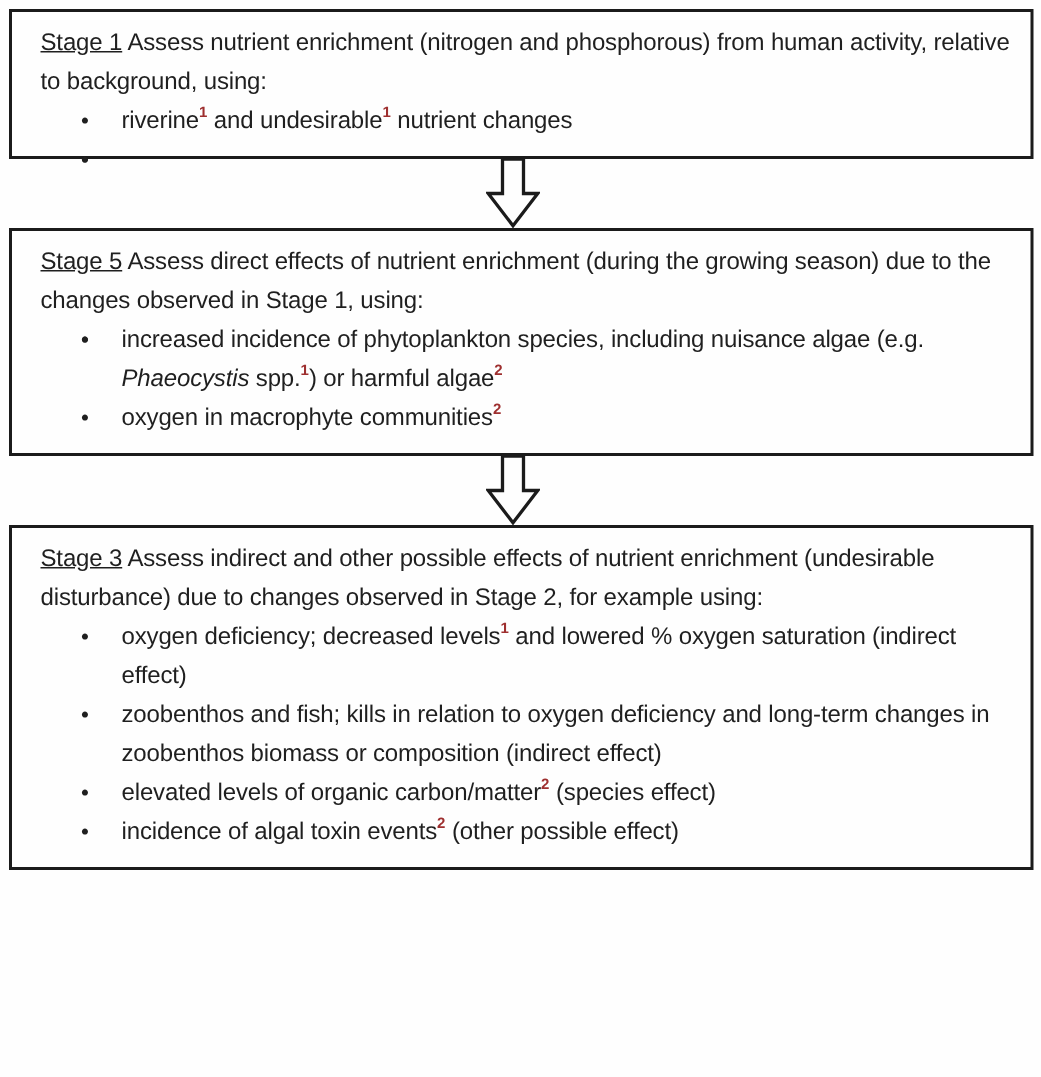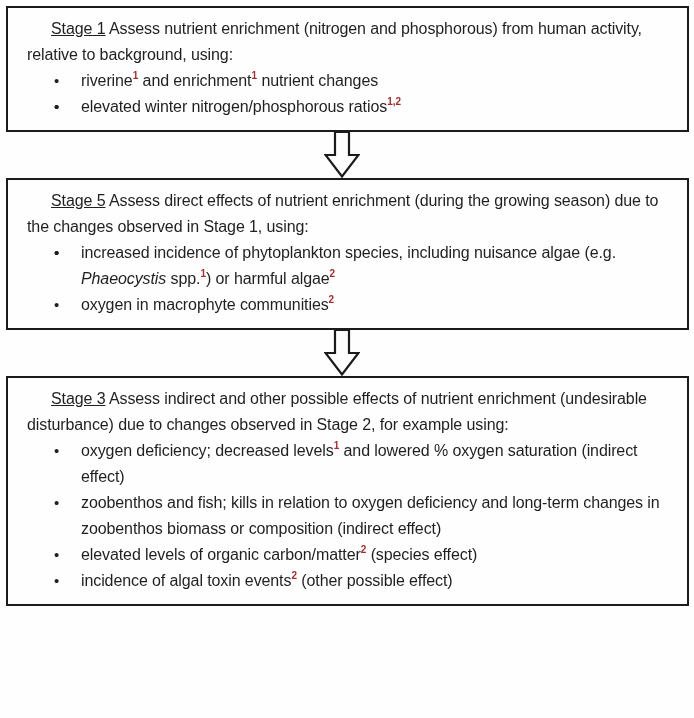--- a/index.html
+++ b/index.html
@@ -35,21 +35,21 @@
   }
   ul.bullets li{
     position:relative;
     padding-left:54px;
   }
   ul.bullets .marker{
     position:absolute;
     left:27px;top:0;
     font-size:15px;
   }
-  .u{text-decoration:underline;margin-left:24px;}
+  .u{text-decoration:underline;}
   em{}
   sup.sup{
     color:var(--red);
     font-weight:700;
     font-size:10px;
     letter-spacing:0;
     line-height:0;
     position:relative;
     top:-1px;
     vertical-align:super;
@@ -64,23 +64,23 @@
   }
 </style>
 </head>
 <body>
 
 <div class="page">
 
   <section class="box">
     <p class="intro"><span class="u">Stage 1</span><span> Assess nutrient enrichment (nitrogen and phosphorous) from human activity, relative to background, using:</span></p>
     <ul class="bullets">
-        <li><span class="marker">•</span><span><span>riverine</span><sup class="sup">1</sup><span> and enrichment</span><sup class="sup">1</sup><span> nutrient changes</span></span></li>
+        <li><span class="marker">•</span><span><span>riverine</span><sup class="sup">1</sup><span> and undesirable</span><sup class="sup">1</sup><span> nutrient changes</span></span></li>
         <li><span class="marker">•</span></li>
-        <li><span class="marker">•</span><span><span>elevated winter nitrogen/phosphorous ratios</span><sup class="sup">1,2</sup></span></li>
+        <li><span class="marker">•</span></li>
       </ul>
   </section>
 
   <div class="arrow">
     <svg width="36" height="46" viewBox="0 0 36 46" aria-hidden="true">
       <polygon points="11,0 25,0 25,23 34.5,23 18,44.5 1.5,23 11,23" fill="#fefefe" stroke="#1b1b1b" stroke-width="2.2" stroke-linejoin="miter"></polygon>
     </svg>
   </div>
 
   <section class="box">

